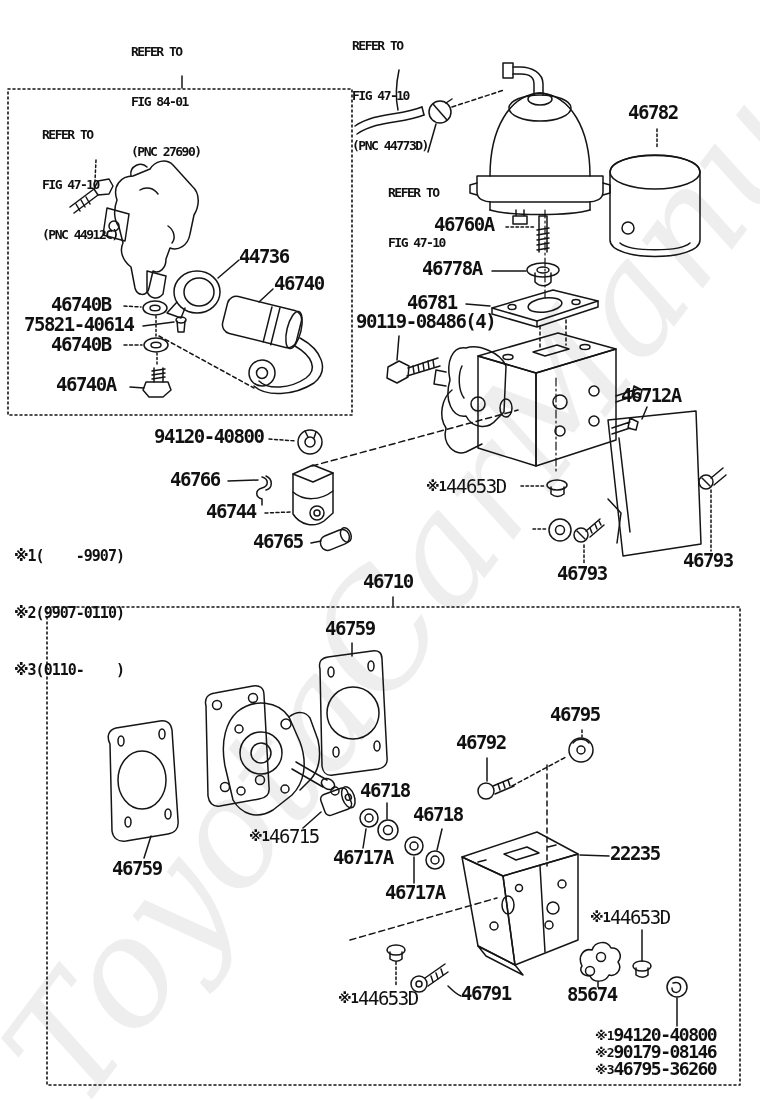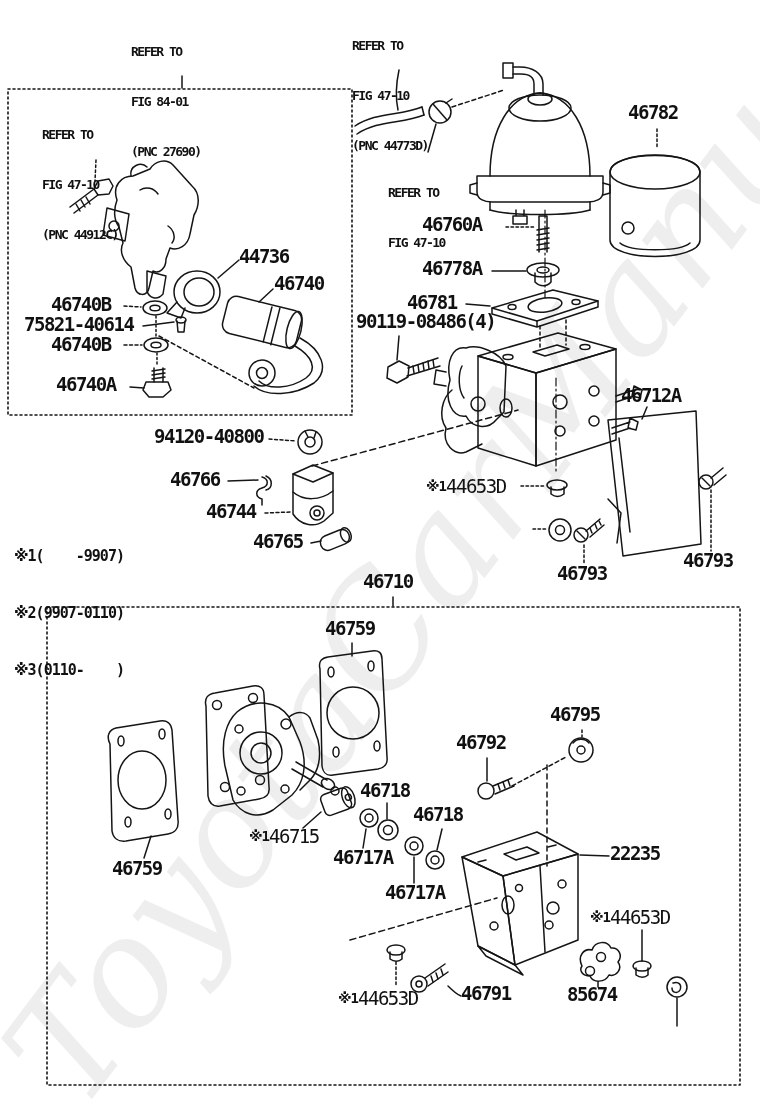--- a/index.html
+++ b/index.html
@@ -398,21 +398,21 @@
     <div>FIG 47-10</div>
   </div>
 
   <div class="lbl" style="left:239px;top:247px">44736</div>
   <div class="lbl" style="left:274px;top:274px">46740</div>
   <div class="lbl" style="left:51px;top:295px">46740B</div>
   <div class="lbl" style="left:24px;top:315px">75821-40614</div>
   <div class="lbl" style="left:51px;top:335px">46740B</div>
   <div class="lbl" style="left:56px;top:375px">46740A</div>
   <div class="lbl" style="left:628px;top:103px">46782</div>
-  <div class="lbl" style="left:422px;top:215px">46760A</div>
+  <div class="lbl" style="left:434px;top:215px">46760A</div>
   <div class="lbl" style="left:422px;top:259px">46778A</div>
   <div class="lbl" style="left:407px;top:293px">46781</div>
   <div class="lbl" style="left:356px;top:312px">90119-08486(4)</div>
   <div class="lbl" style="left:621px;top:386px">46712A</div>
   <div class="lbl" style="left:154px;top:427px">94120-40800</div>
   <div class="lbl" style="left:170px;top:470px">46766</div>
   <div class="lbl" style="left:206px;top:502px">46744</div>
   <div class="lbl" style="left:253px;top:532px">46765</div>
   <div class="lbl" style="left:557px;top:564px">46793</div>
   <div class="lbl" style="left:683px;top:551px">46793</div>
@@ -434,15 +434,20 @@
   <div class="star-lbl" style="left:338px;top:987px"><span class="pre">※1</span><span class="num">44653D</span></div>
   <div class="star-lbl" style="left:249px;top:825px"><span class="pre">※1</span><span class="num">46715</span></div>
 
   <div class="legend" style="left:14px;top:509px">
     <div>※1(    -9907)</div>
     <div>※2(9907-0110)</div>
     <div>※3(0110-    )</div>
   </div>
 
 
+  <div class="opt-list" style="left:595px;top:1026px">
+    <div class="opt-row"><span class="pre">※1</span><span class="num">94120-40800</span></div>
+    <div class="opt-row"><span class="pre">※2</span><span class="num">90179-08146</span></div>
+    <div class="opt-row"><span class="pre">※3</span><span class="num">46795-36260</span></div>
+  </div>
 
   <div class="code" style="left:693px;top:1090px">472245G</div>
 </div>
 
 </body></html>

